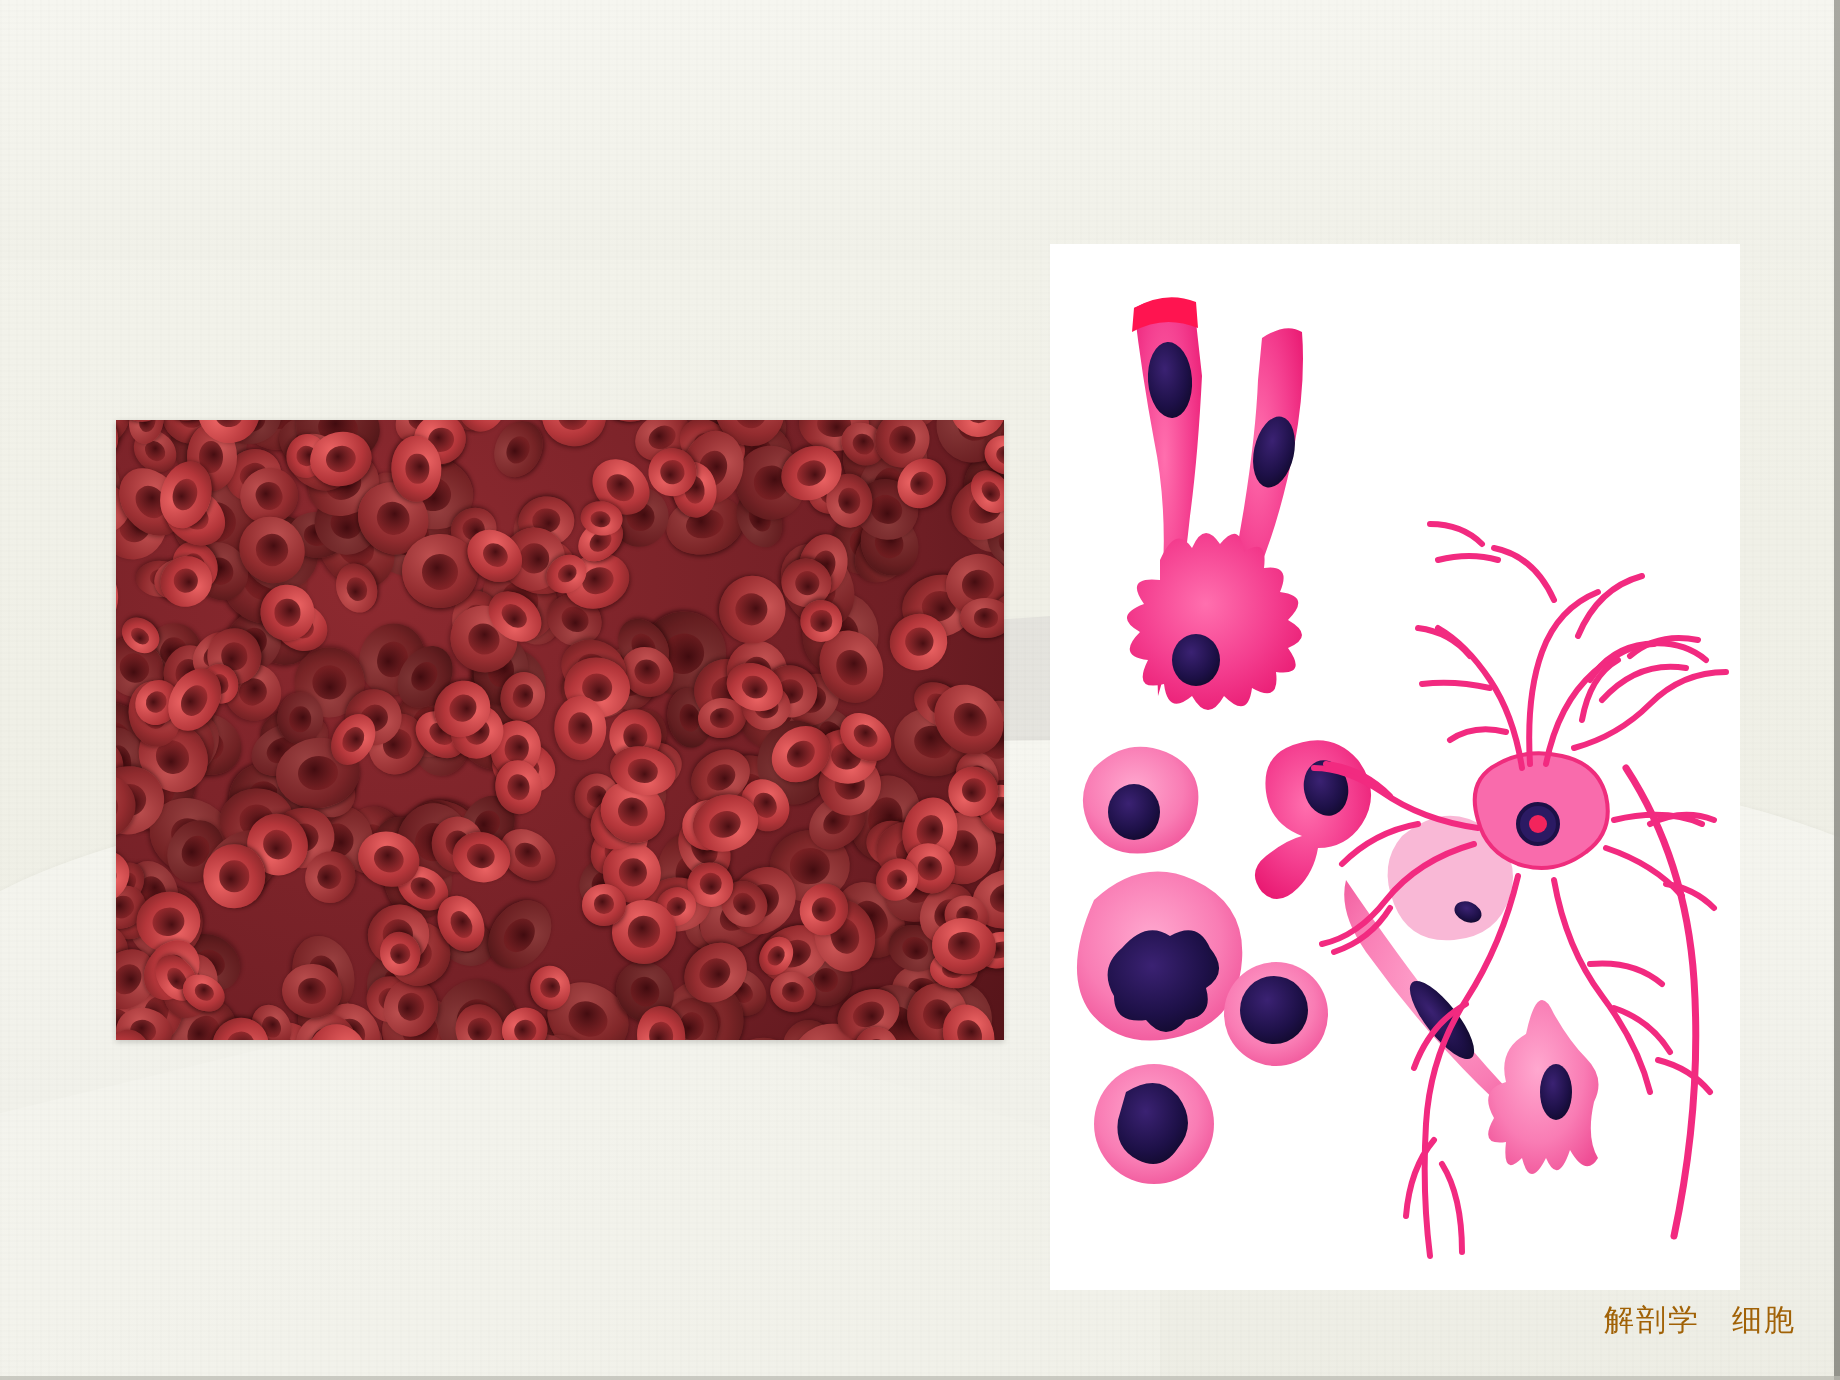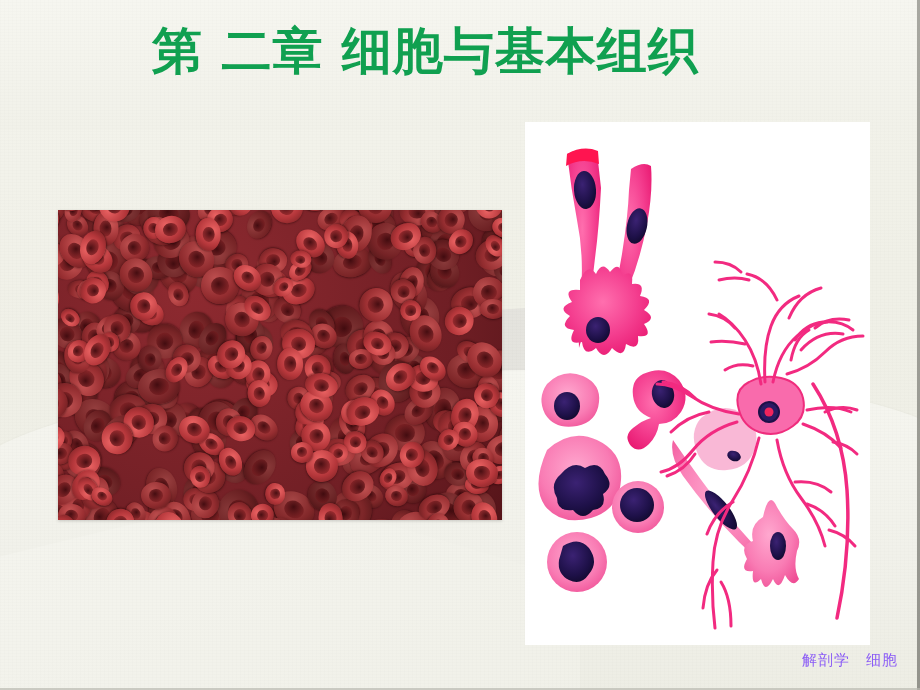--- a/index.html
+++ b/index.html
@@ -122,21 +122,20 @@
 <div class="slide" style="background: rgb(241, 241, 233);">
 
   <div class="bg-base"></div>
   <div class="top-sheen"></div>
   <div class="fold-grey"></div>
   <div class="fold-grey-2"></div>
   <div class="fold-cream"></div>
   <div class="fold-cream-b"></div>
   <div class="bg-grain"></div>
 
-  <div class="title" style="color: rgb(16, 160, 80);">第 二章 细胞与基本组织</div>
 
   <div class="rbc-photo">
     <div class="rbc-field" id="rbcField" style="background: radial-gradient(circle at 30% 25%, rgb(142, 42, 48), rgb(110, 30, 36) 70%, rgb(85, 20, 25) 100%);">
         <div class="rbc" style="width: 43.0236px; height: 37.8586px; left: 292.239px; top: -15.4724px; transform: rotate(184.4deg); z-index: 0; background: radial-gradient(circle at 38% 30%, rgb(130, 55, 55), rgb(103, 31, 33) 58%, rgb(63, 16, 18) 100%); box-shadow: rgba(40, 6, 8, 0.54) 0px 1px 2px;"></div>
         <div class="rbc" style="width: 42.6361px; height: 30.8459px; left: -1.82878px; top: 172.116px; transform: rotate(330.3deg); z-index: 0; background: radial-gradient(circle at 38% 30%, rgb(136, 57, 57), rgb(108, 32, 35) 58%, rgb(66, 17, 18) 100%); box-shadow: rgba(40, 6, 8, 0.52) 0px 1px 2px;"></div>
         <div class="rbc" style="width: 32.2307px; height: 24.9415px; left: 176.365px; top: 117.993px; transform: rotate(222.7deg); z-index: 0; background: radial-gradient(circle at 38% 30%, rgb(164, 69, 69), rgb(128, 38, 41) 58%, rgb(78, 20, 22) 100%); box-shadow: rgba(40, 6, 8, 0.43) 0px 1px 2px;"></div>
         <div class="rbc" style="width: 38.7249px; height: 28.8581px; left: 275.407px; top: 37.6953px; transform: rotate(347.1deg); z-index: 0; background: radial-gradient(circle at 38% 30%, rgb(157, 66, 66), rgb(123, 37, 39) 58%, rgb(75, 20, 21) 100%); box-shadow: rgba(40, 6, 8, 0.61) 0px 1px 2px;"></div>
         <div class="rbc" style="width: 42.5333px; height: 31.4214px; left: -40.9175px; top: 145.676px; transform: rotate(255.4deg); z-index: 0; background: radial-gradient(circle at 38% 30%, rgb(138, 58, 58), rgb(109, 33, 35) 58%, rgb(66, 17, 18) 100%); box-shadow: rgba(40, 6, 8, 0.38) 0px 1px 2px;"></div>
         <div class="rbc" style="width: 29.3547px; height: 21.1642px; left: 307.416px; top: 39.241px; transform: rotate(244.1deg); z-index: 0; background: radial-gradient(circle at 38% 30%, rgb(126, 53, 53), rgb(100, 30, 32) 58%, rgb(61, 16, 17) 100%); box-shadow: rgba(40, 6, 8, 0.38) 0px 1px 2px;"></div>
         <div class="rbc" style="width: 28.1071px; height: 21.4775px; left: 344.144px; top: 146.292px; transform: rotate(47.8deg); z-index: 0; background: radial-gradient(circle at 38% 30%, rgb(127, 53, 53), rgb(101, 30, 32) 58%, rgb(61, 16, 17) 100%); box-shadow: rgba(40, 6, 8, 0.54) 0px 1px 2px;"></div>
@@ -629,17 +628,17 @@
           <path d="M270 360 q22 -2 36 10"></path>
         </g>
 
         <g stroke-width="3.5">
           <path d="M288 262 q30 46 34 106 q4 62 -10 128"></path>
         </g>
       </g>
     </svg>
   </div>
 
-  <div class="footer" style="color: #8b5cf6;">解剖学　细胞</div>
+  <div class="footer" style="color: #a16207;">解剖学　细胞</div>
 
   <div class="right-edge"></div>
   <div class="bottom-edge"></div>
 </div>
 
 </body></html>

